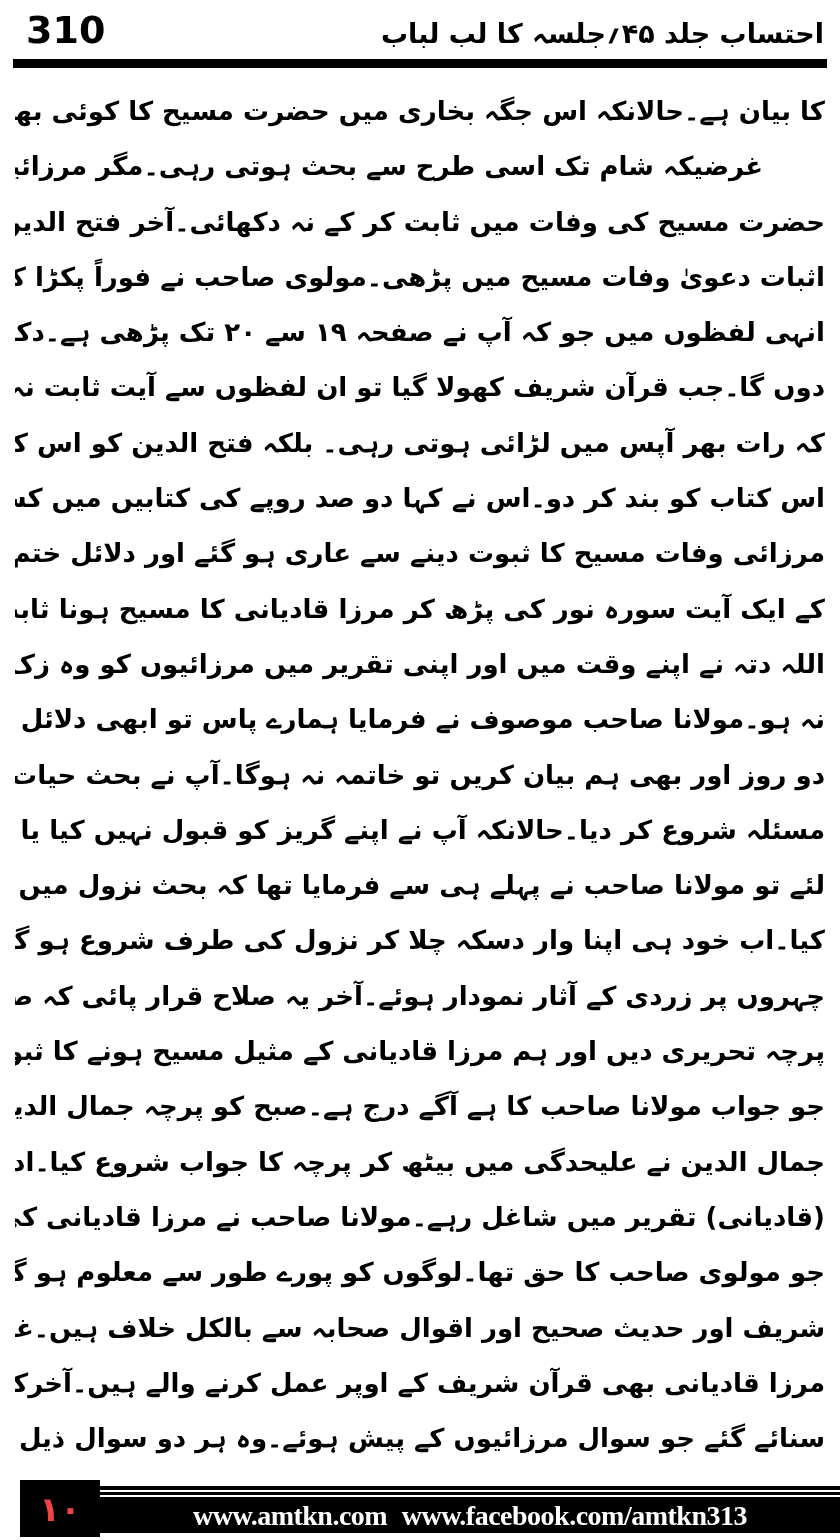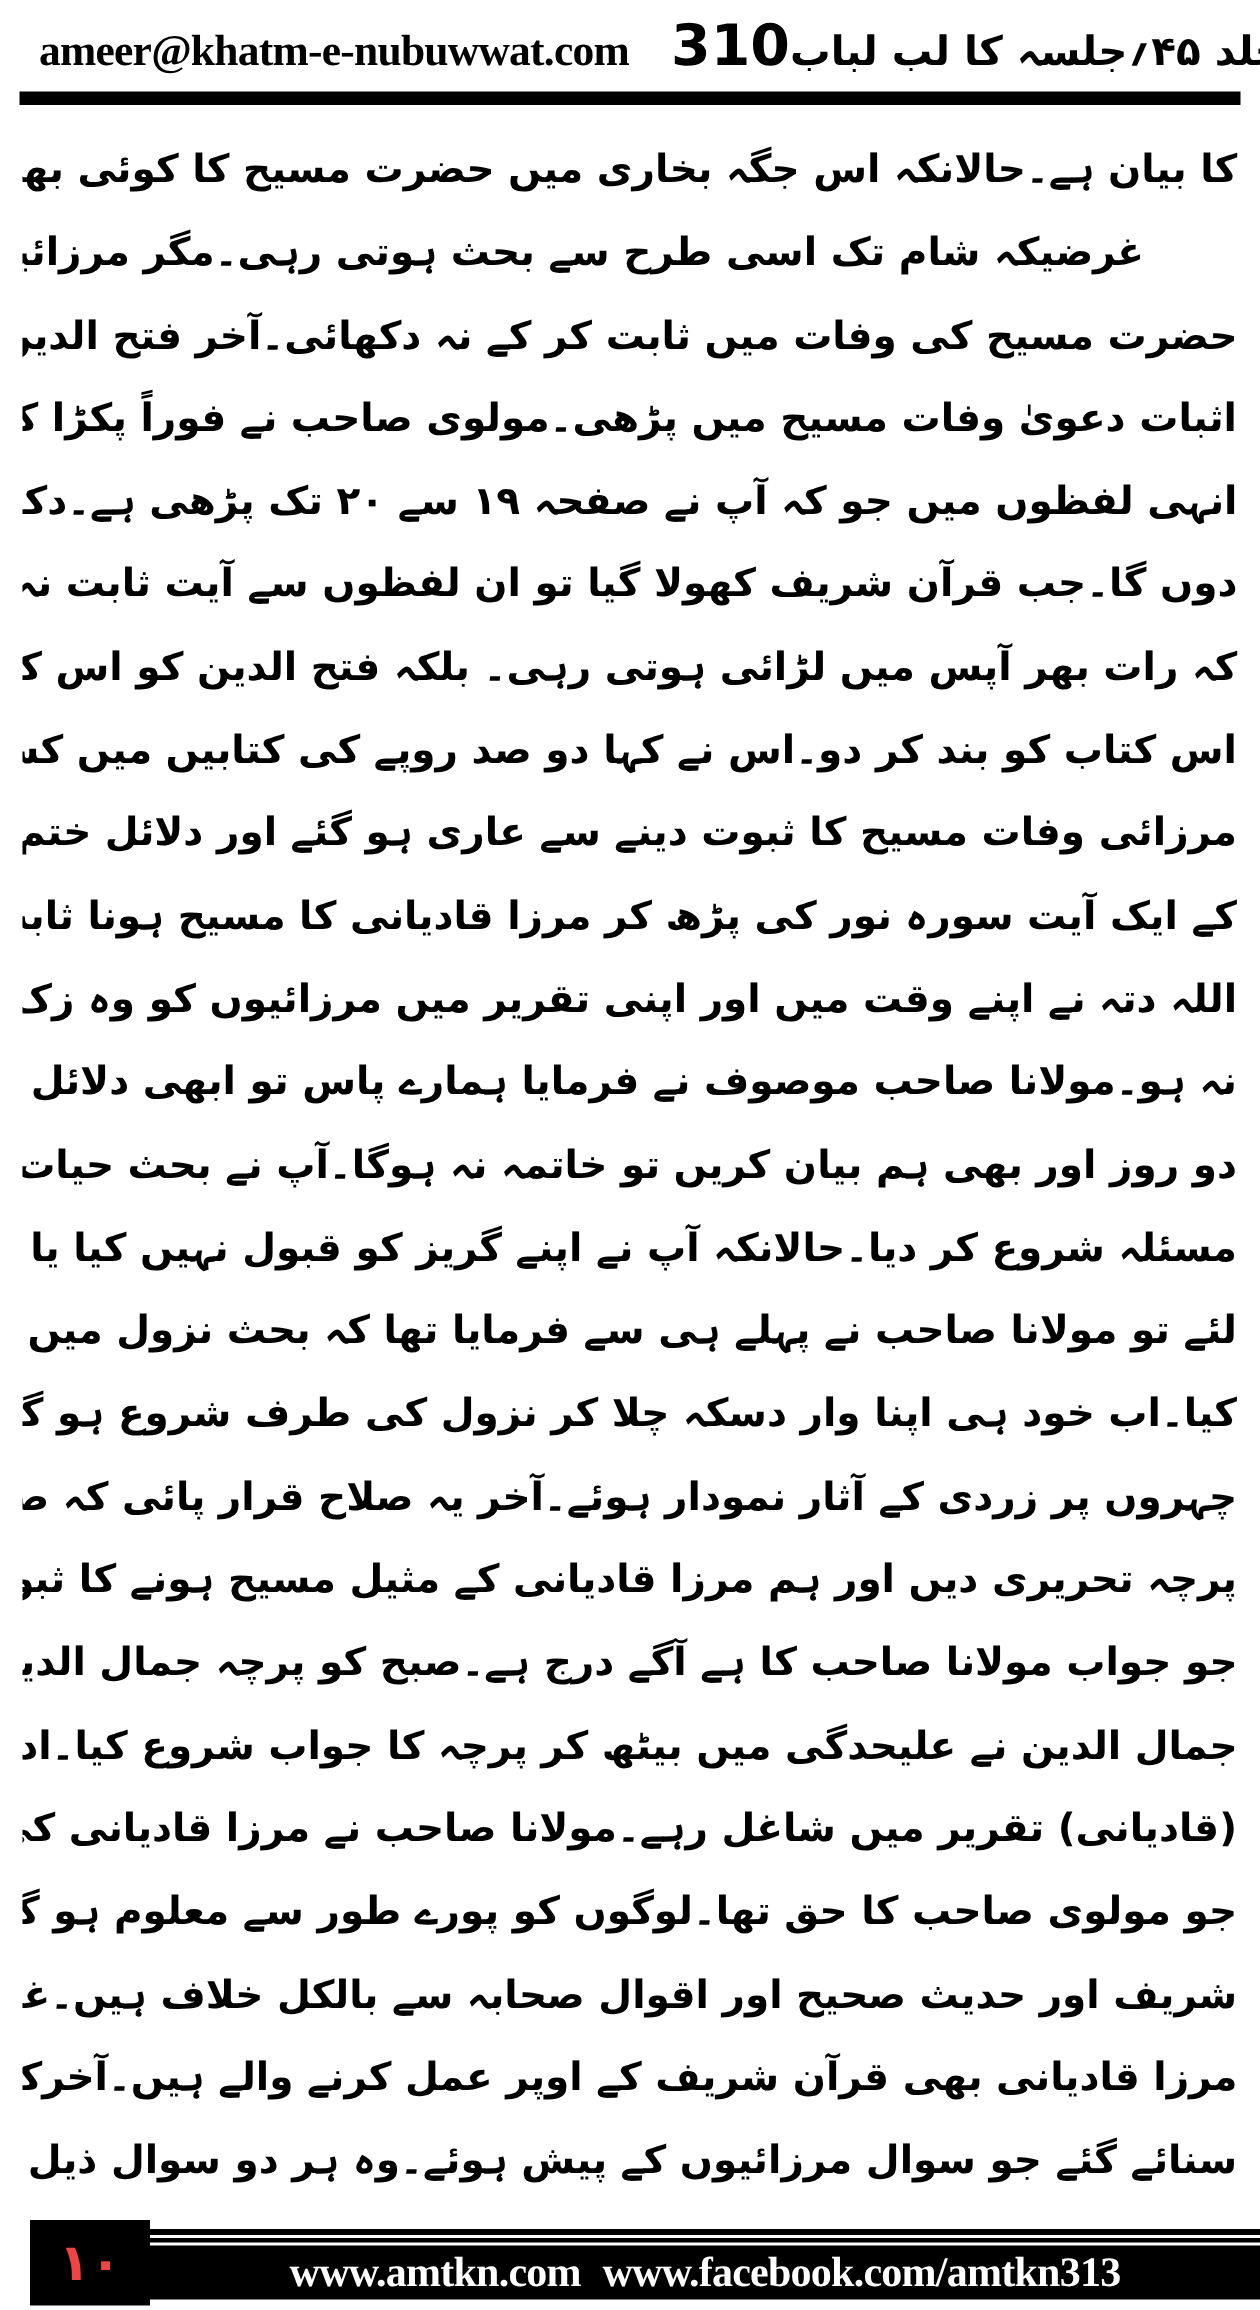--- a/index.html
+++ b/index.html
@@ -96,21 +96,20 @@
     letter-spacing: -0.5px;
   }
 </style>
 </head>
 <body>
 
 <div class="page">
 
   <div class="header">
     <div class="header-left">
-      <span class="email">ameer@khatm-e-nubuwwat.com</span>
       <span class="pagenum">310</span>
     </div>
     <span class="book-title">احتساب جلد ۴۵؍جلسہ کا لب لباب</span>
   </div>
   <div class="divider"></div>
 
   <div class="body-text">
     <div class="line para-end">کا بیان ہے۔حالانکہ اس جگہ بخاری میں حضرت مسیح کا کوئی بھی ذکر نہیں۔فافہم!</div>
     <div class="line para-start">غرضیکہ شام تک اسی طرح سے بحث ہوتی رہی۔مگر مرزائیوں نے ایک بھی سند قوی</div>
     <div class="line">حضرت مسیح کی وفات میں ثابت کر کے نہ دکھائی۔آخر فتح الدین نے اپنے رسالہ سے ایک آیت</div>

